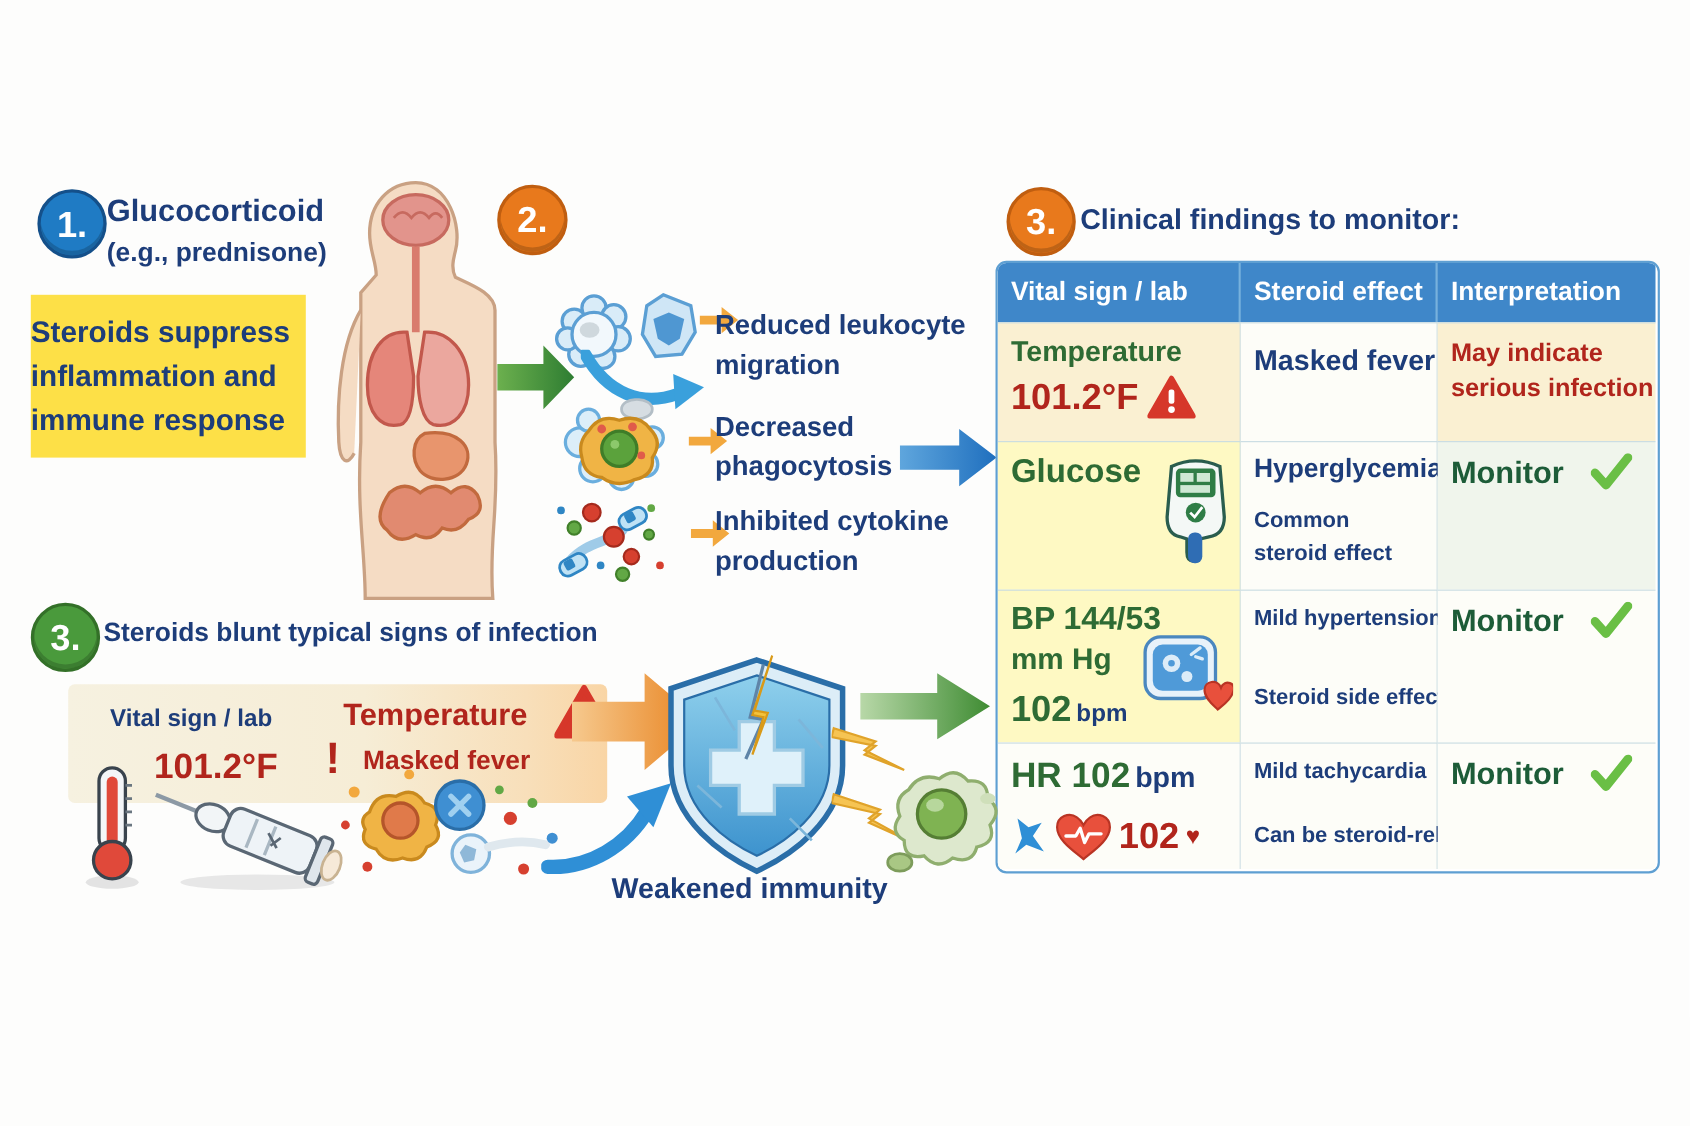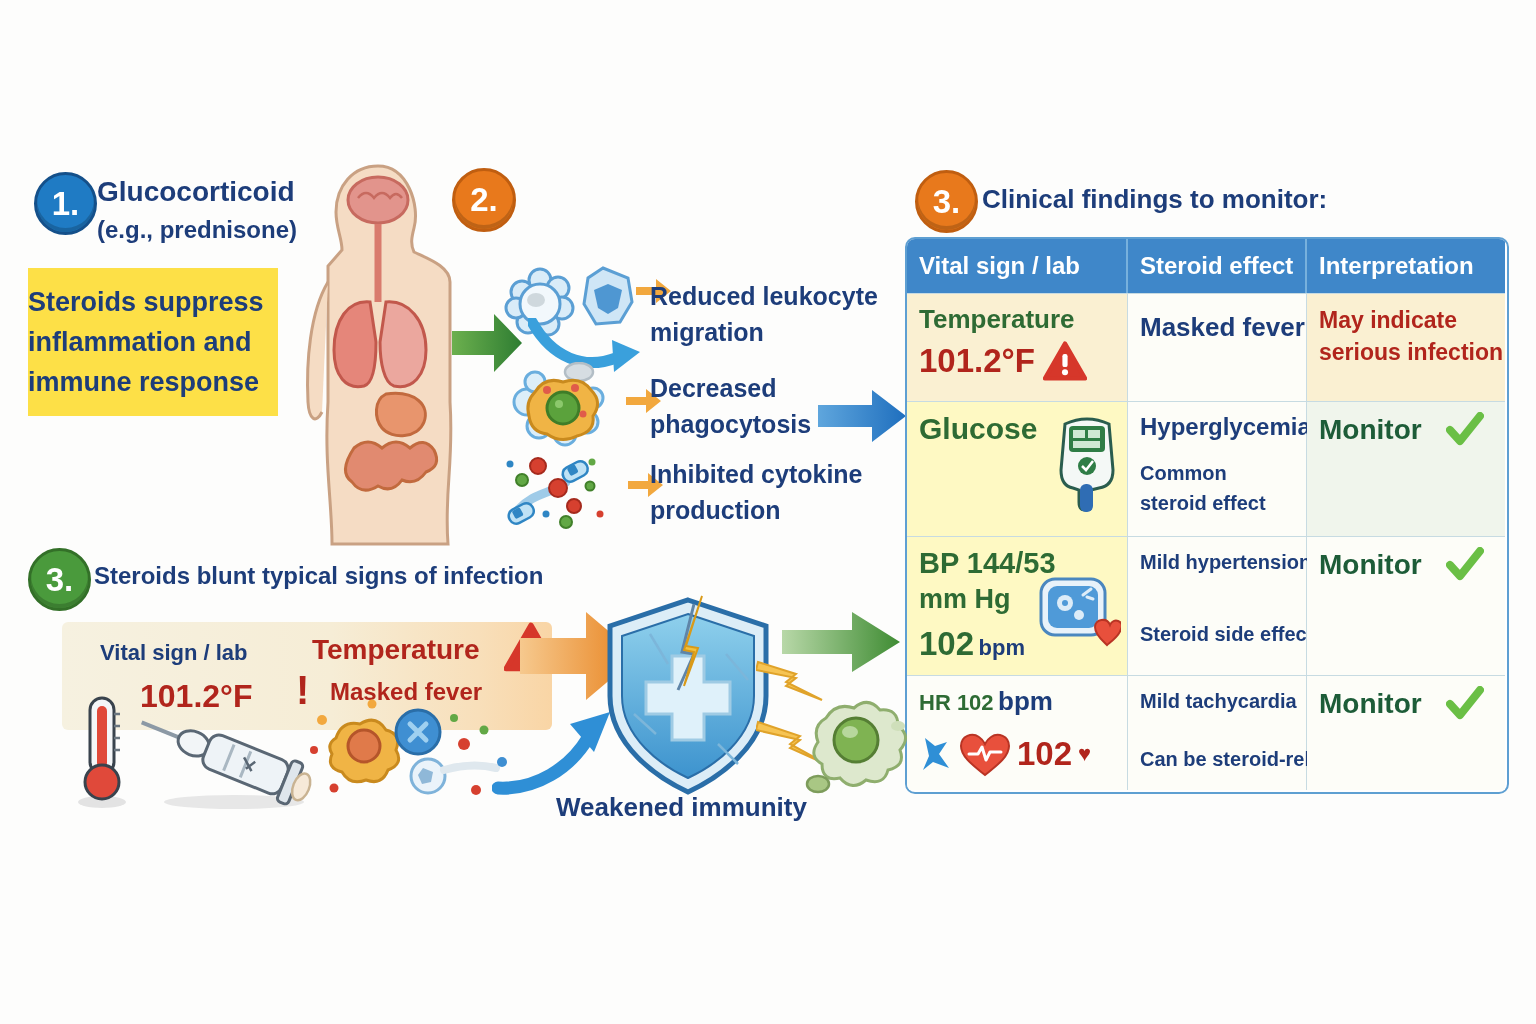--- a/index.html
+++ b/index.html
@@ -261,21 +261,21 @@
       <div class="monitor">
         <span>Monitor</span>
         <svg width="38" height="34" viewBox="0 0 38 34">
           <path d="M4,18 L14,29 L34,4" stroke="#6abf45" stroke-width="8" fill="none" stroke-linecap="round" stroke-linejoin="round"></path>
         </svg>
       </div>
     </div>
 
     <div class="td bg-white">
       <div style="white-space:nowrap;">
-        <span class="vital-label" style="font-size:22px;">HR 102</span>
+        <span class="vital-label" style="font-size:32px;">HR 102</span>
         <span class="navy" style="font-size:26px;">bpm</span>
       </div>
       <div style="display:flex;align-items:center;gap:6px;margin-top:14px;">
         <svg width="34" height="40" viewBox="0 0 34 40">
           <path d="M6,4 L16,12 L28,8 L20,20 L30,34 L14,28 L4,36 L10,22 Z" fill="#2f8fd6"></path>
         </svg>
         <svg width="52" height="46" viewBox="0 0 104 92">
           <path d="M52,88 C30,70 4,52 4,30 C4,10 26,2 40,12 C46,16 50,22 52,26 C54,22 58,16 64,12 C78,2 100,10 100,30 C100,52 74,70 52,88 Z" fill="#e8503c" stroke="#b93424" stroke-width="4"></path>
           <path d="M20,46 L38,46 L46,32 L54,58 L62,42 L84,42" stroke="#fff" stroke-width="6" fill="none" stroke-linecap="round" stroke-linejoin="round"></path>
         </svg>

